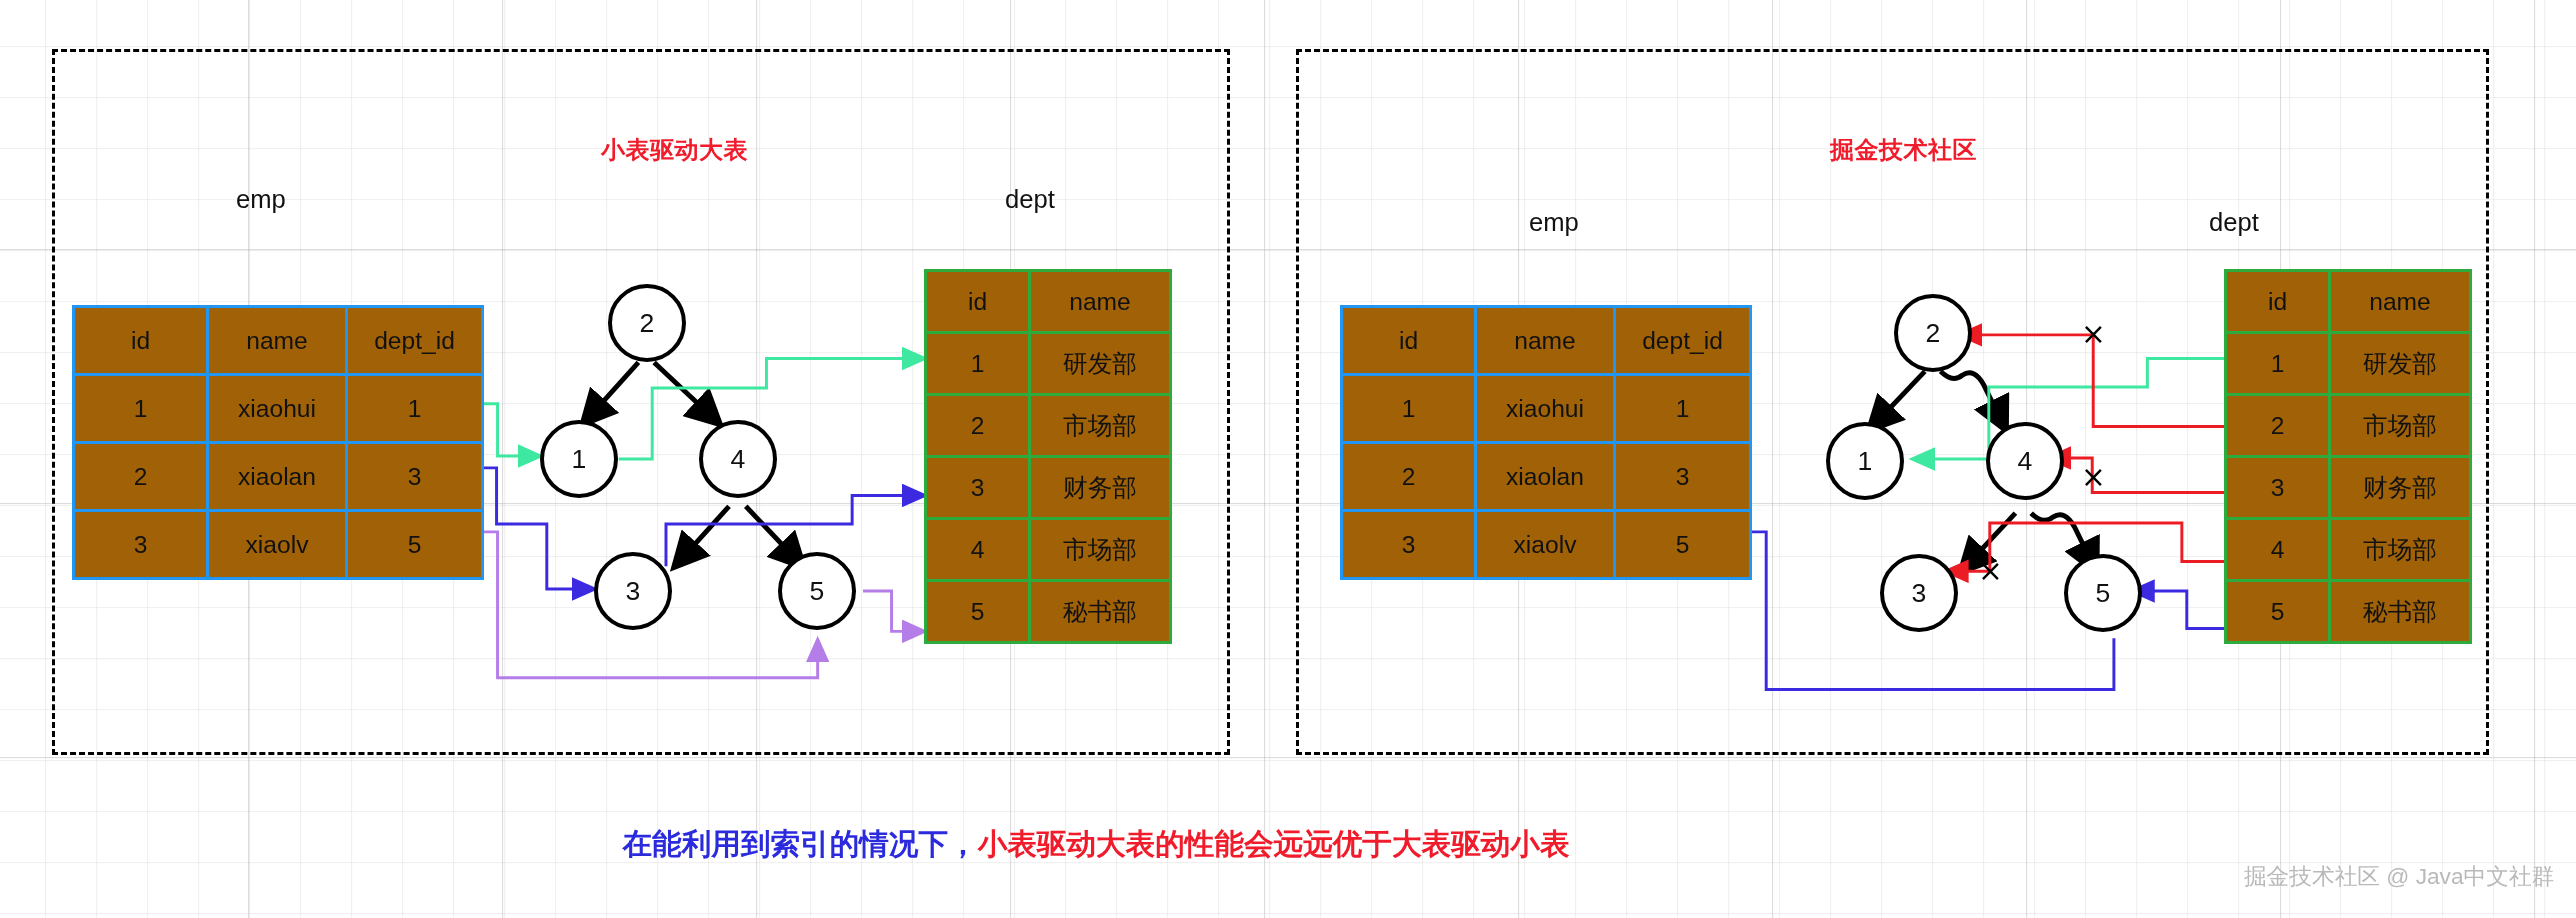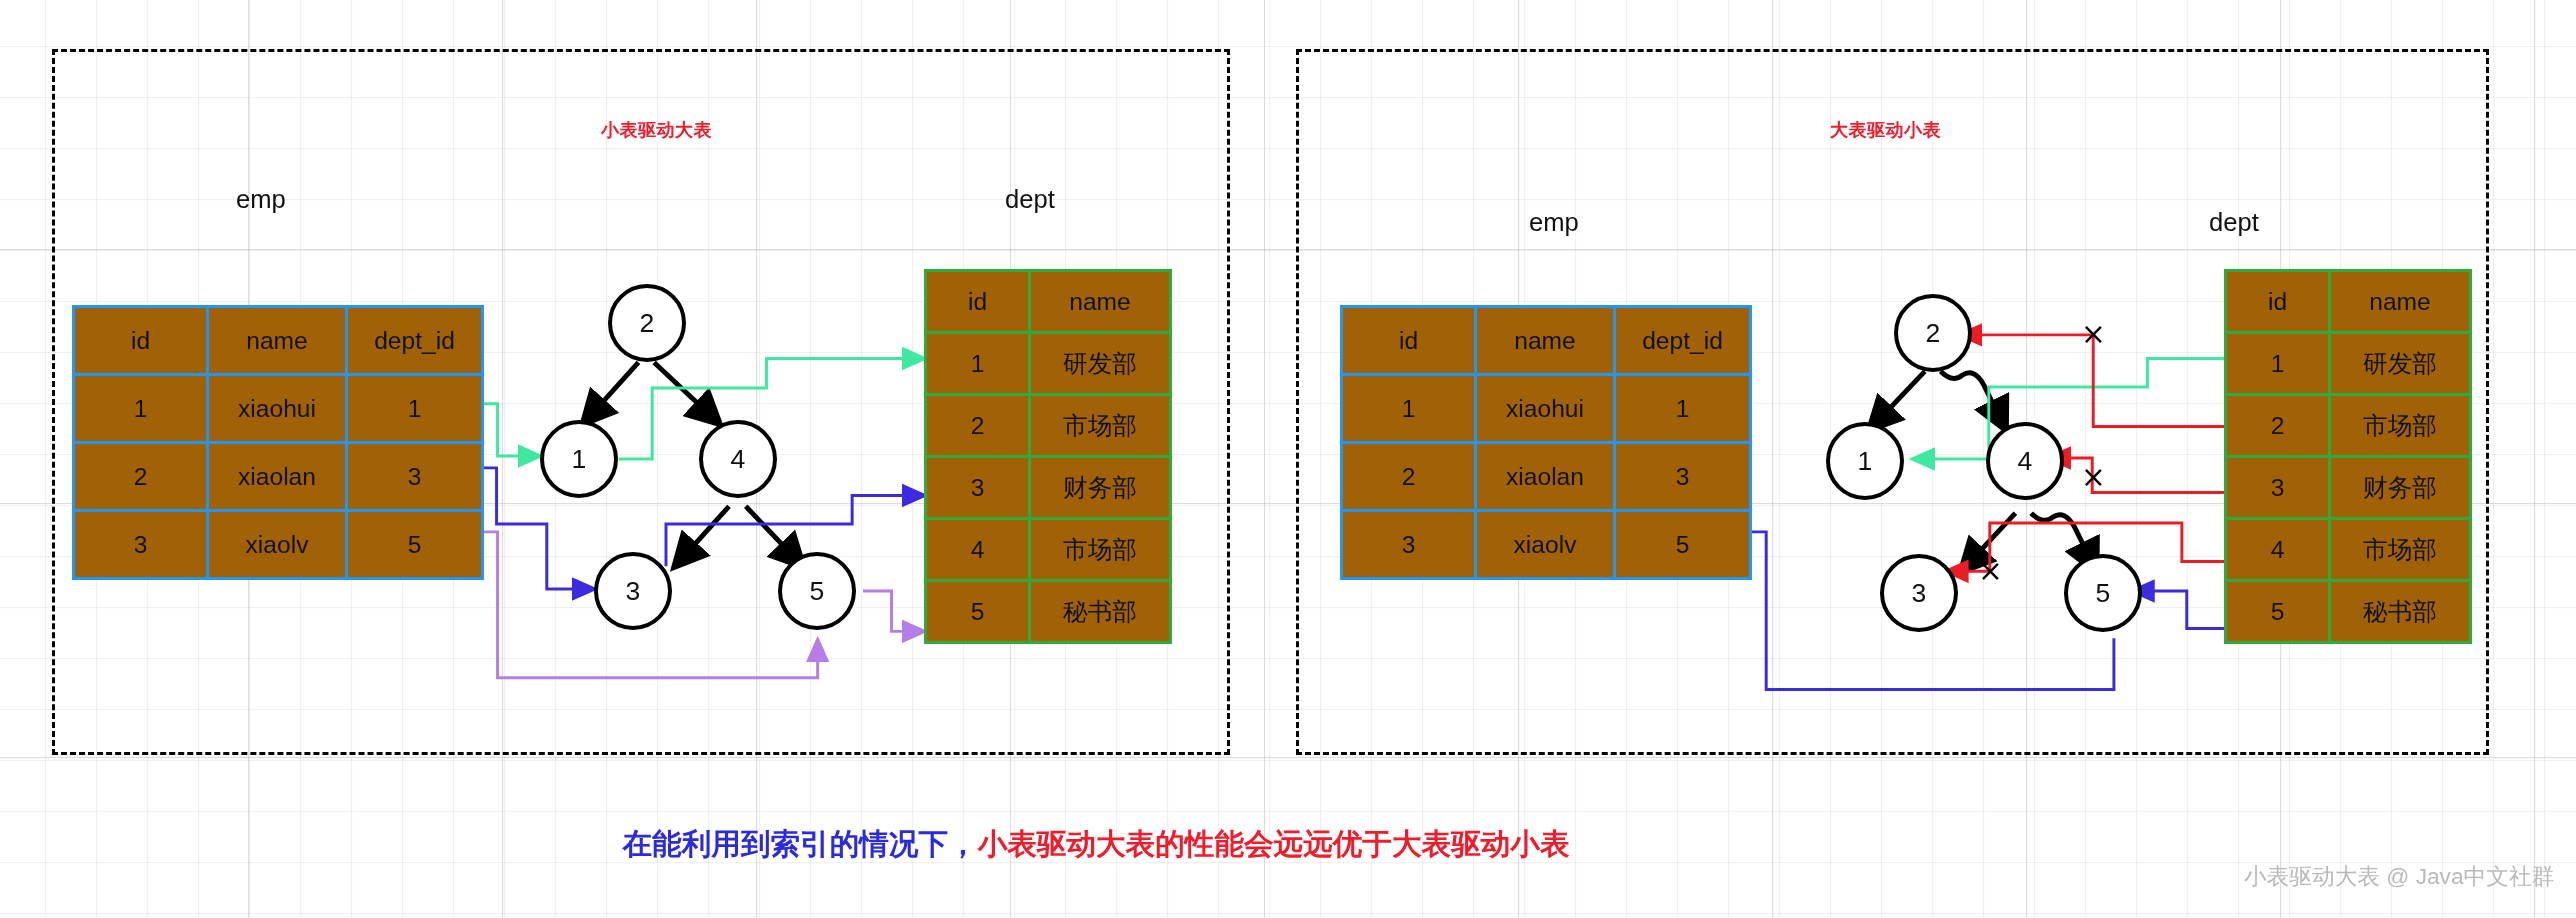--- a/index.html
+++ b/index.html
@@ -27,23 +27,24 @@
     background:transparent;
     box-sizing:border-box;
   }
   #panel-left{left:52px;top:49px;width:1178px;height:706px;}
   #panel-right{left:1296px;top:49px;width:1193px;height:706px;}
 
   .panel-title{
     position:absolute;
     color:#f01c2b;
     font-weight:bold;
-    font-size:18px;
+    font-size:24px;
     white-space:nowrap;
     letter-spacing:0.5px;
+    margin-top:16px;
   }
   .tbl-label{
     position:absolute;
     font-size:25.6px;
     color:#111;
     white-space:nowrap;
   }
 
   table.dtbl{
     position:absolute;
@@ -225,21 +226,21 @@
   </table>
 
 <div class="node" style="left:608px;top:284px;">2</div>
 <div class="node" style="left:540px;top:420px;">1</div>
 <div class="node" style="left:699px;top:420px;">4</div>
 <div class="node" style="left:594px;top:552px;">3</div>
 <div class="node" style="left:778px;top:552px;">5</div>
 
 <div class="panel" id="panel-right"></div>
 
-<div class="panel-title" style="left:1830px;top:118px;">大表驱动小表</div>
+<div class="panel-title" style="left:1830px;top:118px;">掘金技术社区</div>
 
 <div class="tbl-label" style="left:1529px;top:208px;">emp</div>
 <div class="tbl-label" style="left:2209px;top:208px;">dept</div>
 
 <table class="dtbl emp" id="right-emp" style="left:1340px;top:305px;">
   <tbody>
       <tr>
     <td>id</td>
     <td>name</td>
     <td>dept_id</td>
@@ -298,14 +299,14 @@
 <div class="node" style="left:2064px;top:554px;">5</div>
 
 <div class="xmark" style="left:2081px;top:320px;">×</div>
 <div class="xmark" style="left:2081px;top:463px;">×</div>
 <div class="xmark" style="left:1978px;top:557px;">×</div>
 
 <div id="caption">
   <span class="c-blue">在能利用到索引的情况下，</span><span class="c-red">小表驱动大表的性能会远远优于大表驱动小表</span>
 </div>
 
-<div id="watermark">小表驱动大表 @ Java中文社群</div>
+<div id="watermark">掘金技术社区 @ Java中文社群</div>
 
 
 </body></html>

